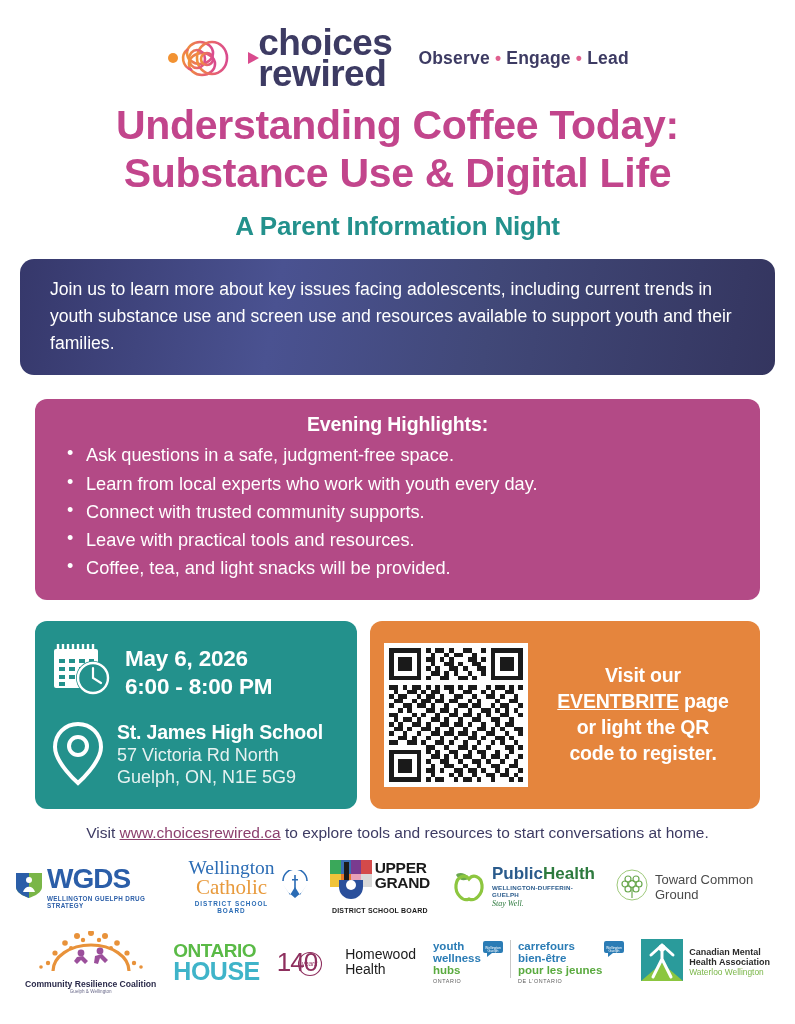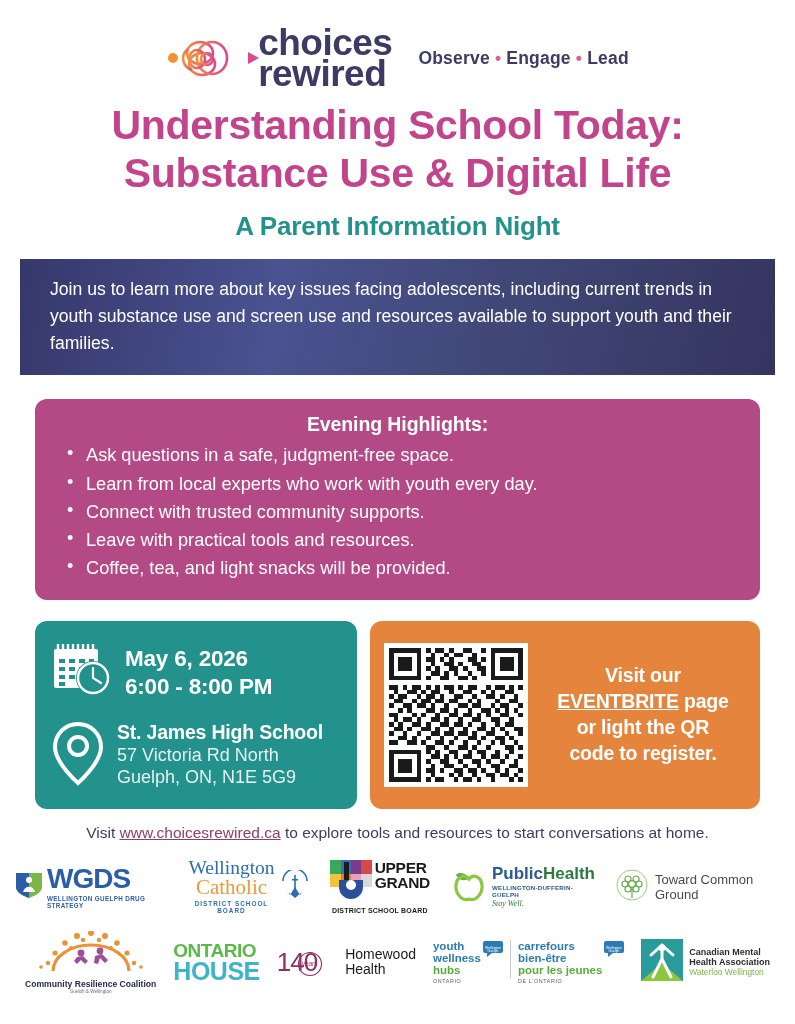--- a/index.html
+++ b/index.html
@@ -38,21 +38,21 @@
   .subtitle {
     text-align: center; color: #23918c;
     font-size: 26px; font-weight: 800; margin-top: 14px;
     letter-spacing: -0.2px;
   }
 
   
   .intro {
     margin: 17px 20px 18px 20px; padding: 17px 30px 19px 30px;
     background: linear-gradient(100deg,#36386b 0%,#4a5291 34%,#414878 62%,#34355f 100%);
-    color: #ffffff; font-size: 17.6px; line-height: 1.52;
+    color: #ffffff; font-size: 17.6px; line-height: 1.52; border-radius: 14px;
   }
 
   
   .highlights {
     margin: 24px 35px 0 35px; padding: 14px 26px 18px 26px;
     background: #b34a86; border-radius: 12px; color: #fff;
   }
   .highlights h2 {
     text-align: center; font-size: 19.5px; font-weight: 800;
     margin-bottom: 5px; letter-spacing: -0.1px;
@@ -181,21 +181,21 @@
     <div class="tagline">
       <span>Observe</span>
       <span class="dot">•</span>
       <span>Engage</span>
       <span class="dot">•</span>
       <span>Lead</span>
     </div>
   </div>
 
   <div class="title">
-    <div>Understanding School Today:</div>
+    <div>Understanding Coffee Today:</div>
     <div>Substance Use &amp; Digital Life</div>
   </div>
   <div class="subtitle">A Parent Information Night</div>
 
   <div class="intro">
     <span>Join us to learn more about key issues facing adolescents, including current trends in youth substance use and screen use and resources available to support youth and their families.</span>
   </div>
 
   <div class="highlights">
     <h2>Evening Highlights:</h2>

